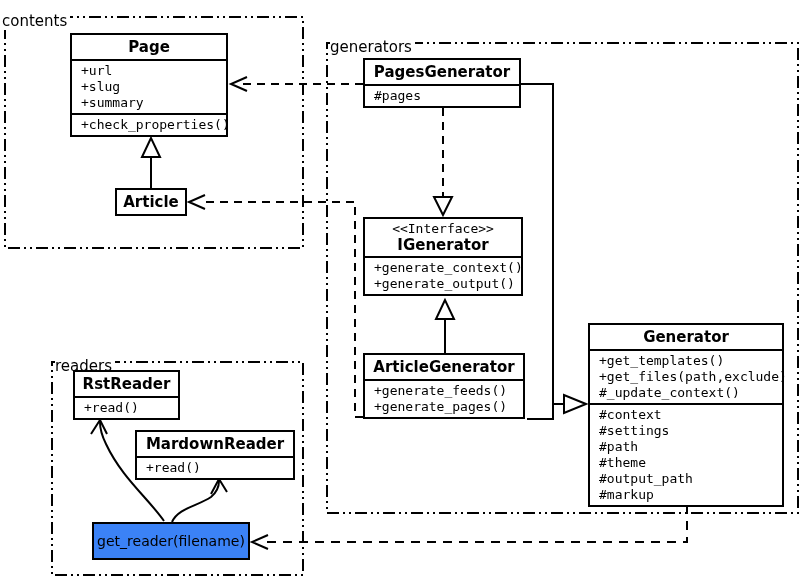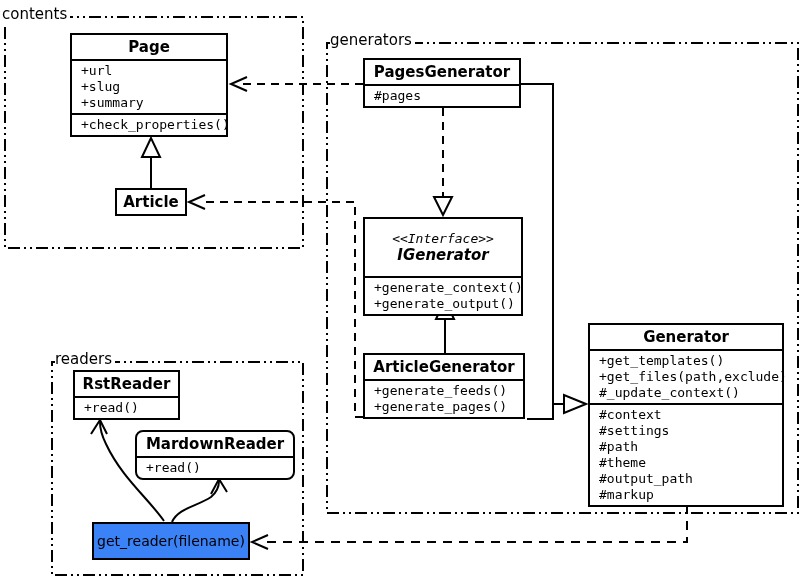--- a/index.html
+++ b/index.html
@@ -1,20 +1,20 @@
 <!DOCTYPE html>
 <html><head>
 <meta charset="utf-8">
 <style>
   html,body{margin:0;padding:0;background:#fff;}
   .canvas{position:relative;width:803px;height:579px;background:#ffffff;
           font-family:"DejaVu Sans",sans-serif;color:#000;overflow:hidden;}
   svg.wires{position:absolute;left:0;top:0;}
   .pkg-label{position:absolute;font-size:15px;line-height:17px;background:#ffffff;
-             padding:5px 3px 0 0;white-space:nowrap;}
+             padding:12px 3px 0 0;white-space:nowrap;}
   .uml-class{position:absolute;background:#ffffff;border:2px solid #000;box-sizing:border-box;}
   .uml-title{font-weight:bold;font-size:15px;line-height:18px;text-align:center;
              padding:3px 0;white-space:nowrap;}
   .uml-stereo{font-family:"DejaVu Sans Mono",monospace;font-weight:normal;font-size:13px;
               line-height:15px;text-align:center;white-space:nowrap;}
   .uml-sec{border-top:2px solid #000;padding:2px 9px;
            font-family:"DejaVu Sans Mono",monospace;font-size:13px;}
   .uml-row{line-height:16px;white-space:nowrap;}
   .plain-box{position:absolute;background:#3b82f6;border:2px solid #000;box-sizing:border-box;
              display:flex;align-items:center;justify-content:center;
@@ -101,21 +101,21 @@
   </div>
 
   <div class="uml-class" style="left:363px;top:58px;width:158px;">
     <div class="uml-title">PagesGenerator</div>
     <div class="uml-sec">
       <div class="uml-row">#pages</div>
     </div>
   </div>
 
   <div class="uml-class" style="left:363px;top:217px;width:160px;">
-    <div class="uml-title" style="padding:12px;font-style:italic;">
+    <div class="uml-title" style="padding:2px;">
       <div class="uml-stereo">&lt;&lt;Interface&gt;&gt;</div>
       <div>IGenerator</div>
     </div>
     <div class="uml-sec">
       <div class="uml-row">+generate_context()</div>
       <div class="uml-row">+generate_output()</div>
     </div>
   </div>
 
   <div class="uml-class" style="left:363px;top:353px;width:162px;">
@@ -143,21 +143,21 @@
     </div>
   </div>
 
   <div class="uml-class" style="left:73px;top:370px;width:107px;">
     <div class="uml-title">RstReader</div>
     <div class="uml-sec">
       <div class="uml-row">+read()</div>
     </div>
   </div>
 
-  <div class="uml-class" style="left:135px;top:430px;width:160px;border-radius:8px;">
+  <div class="uml-class" style="left:135px;top:430px;width:160px;">
     <div class="uml-title">MardownReader</div>
     <div class="uml-sec">
       <div class="uml-row">+read()</div>
     </div>
   </div>
 
   <div class="plain-box" style="left:92px;top:522px;width:158px;height:38px;">
     <span>get_reader(filename)</span>
   </div>
 

